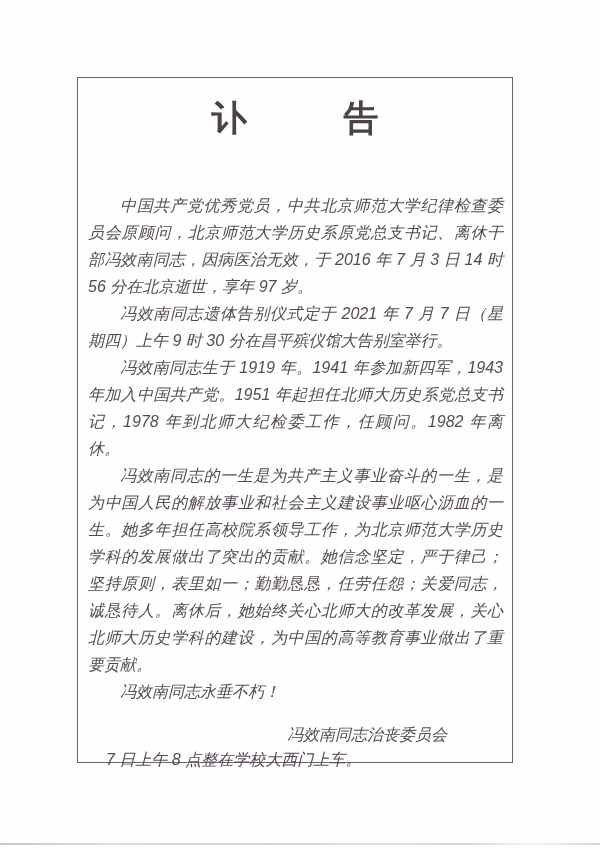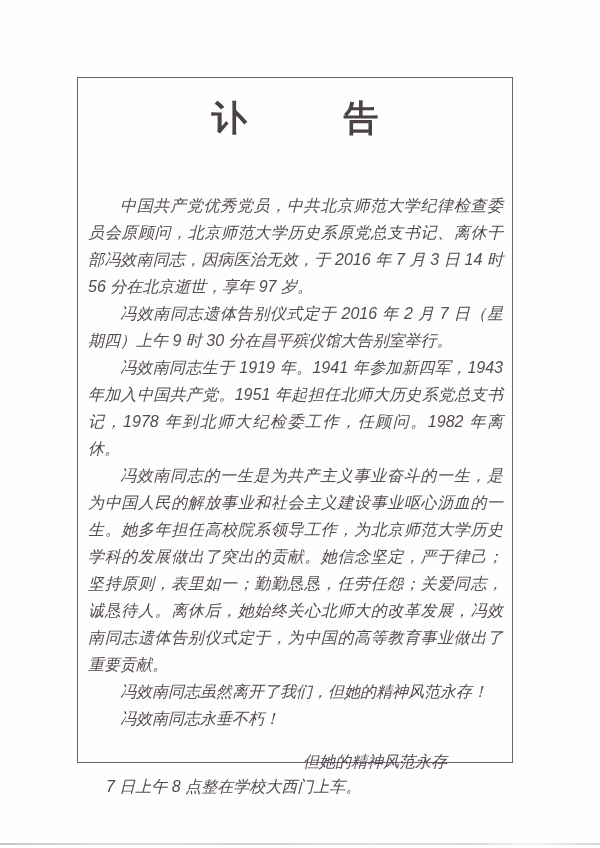--- a/index.html
+++ b/index.html
@@ -85,28 +85,27 @@
 <div class="page">
   <div class="border-box">
 
     <h1 class="title">
       <span>讣</span>
       <span>告</span>
     </h1>
 
     <div class="body">
       <p>中国共产党优秀党员，中共北京师范大学纪律检查委员会原顾问，北京师范大学历史系原党总支书记、离休干部冯效南同志，因病医治无效，于 2016 年 7 月 3 日 14 时 56 分在北京逝世，享年 97 岁。</p>
-      <p>冯效南同志遗体告别仪式定于 2016 年 2 月 7 日（星期四）上午 9 时 30 分在昌平殡仪馆大告别室举行。</p>
+      <p>冯效南同志遗体告别仪式定于 2021 年 7 月 7 日（星期四）上午 9 时 30 分在昌平殡仪馆大告别室举行。</p>
       <p>冯效南同志生于 1919 年。1941 年参加新四军，1943 年加入中国共产党。1951 年起担任北师大历史系党总支书记，1978 年到北师大纪检委工作，任顾问。1982 年离休。</p>
-      <p>冯效南同志的一生是为共产主义事业奋斗的一生，是为中国人民的解放事业和社会主义建设事业呕心沥血的一生。她多年担任高校院系领导工作，为北京师范大学历史学科的发展做出了突出的贡献。她信念坚定，严于律己；坚持原则，表里如一；勤勤恳恳，任劳任怨；关爱同志，诚恳待人。离休后，她始终关心北师大的改革发展，冯效南同志遗体告别仪式定于，为中国的高等教育事业做出了重要贡献。</p>
-      <p>冯效南同志虽然离开了我们，但她的精神风范永存！</p>
+      <p>冯效南同志的一生是为共产主义事业奋斗的一生，是为中国人民的解放事业和社会主义建设事业呕心沥血的一生。她多年担任高校院系领导工作，为北京师范大学历史学科的发展做出了突出的贡献。她信念坚定，严于律己；坚持原则，表里如一；勤勤恳恳，任劳任怨；关爱同志，诚恳待人。离休后，她始终关心北师大的改革发展，关心北师大历史学科的建设，为中国的高等教育事业做出了重要贡献。</p>
       <p>冯效南同志永垂不朽！</p>
 
       <div class="sig-block">
-        <p class="sig-committee">但她的精神风范永存</p>
+        <p class="sig-committee">冯效南同志治丧委员会</p>
       </div>
 
       <p class="note">7 日上午 8 点整在学校大西门上车。</p>
     </div>
 
   </div>
 
   <div class="scan-edge"></div>
 </div>
 

